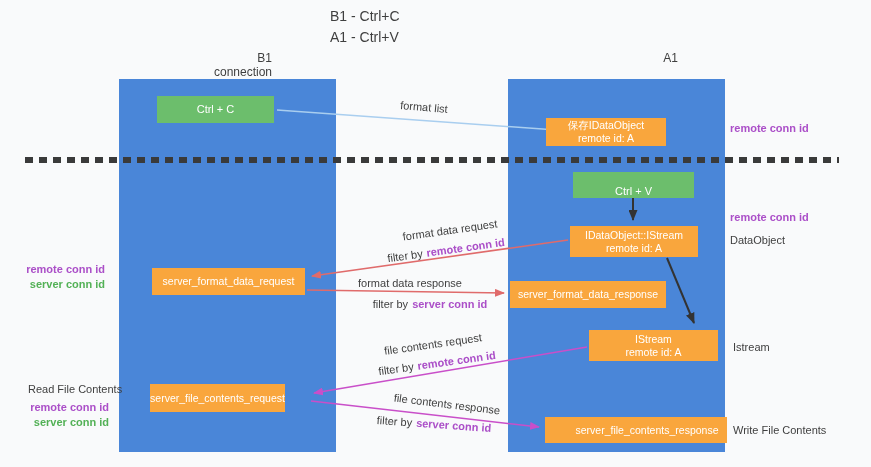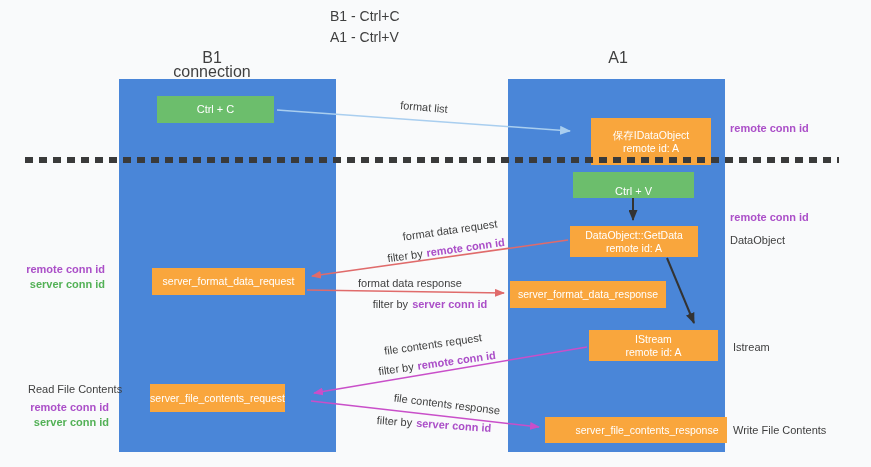--- a/index.html
+++ b/index.html
@@ -6,21 +6,21 @@
   body{
     width:871px;height:467px;
     background:var(--bg,#F9FAFB);
     font-family:"Liberation Sans", sans-serif;
     color:var(--ink,#3F3F3F);
     overflow:hidden;
   }
   .stage{position:relative;width:871px;height:467px;}
   .abs{position:absolute;}
   .title{left:330px;top:6px;width:210px;text-align:left;font-size:14px;line-height:21px;color:var(--ink);}
-  .lane-header{width:120px;text-align:center;font-size:16px;line-height:14px;color:var(--ink);}
+  .lane-header{width:120px;text-align:right;font-size:12px;line-height:14px;color:var(--ink);}
   .lane{background:var(--lane-blue);top:79px;width:217px;height:373px;}
   .node{display:flex;flex-direction:column;align-items:center;justify-content:center;
         color:#fff;font-size:11px;line-height:13px;text-align:center;white-space:nowrap;z-index:4;}
   .node.orange{background:var(--box-orange);}
   .node.green{background:var(--box-green);}
   .node .l2{font-size:10.5px;}
   .arrow-layer{left:0;top:0;z-index:3;pointer-events:none;}
   .dashed{left:25px;top:157px;width:814px;height:6px;z-index:5;
           background:repeating-linear-gradient(90deg,#3A3A3A 0 8px,transparent 8px 14px);}
   .alabel{white-space:nowrap;font-size:11px;color:var(--ink);z-index:6;transform-origin:center;}
@@ -74,29 +74,29 @@
     <line x1="307" y1="290" x2="504" y2="293" stroke="var(--arrow-red)" stroke-width="1.6" marker-end="url(#m-red)"></line>
     <line x1="587" y1="347" x2="314" y2="393" stroke="var(--arrow-magenta)" stroke-width="1.6" marker-end="url(#m-mag)"></line>
     <line x1="311" y1="401" x2="539" y2="427" stroke="var(--arrow-magenta)" stroke-width="1.6" marker-end="url(#m-mag)"></line>
   </svg>
 
   <div class="abs dashed"></div>
 
   <div class="abs node green" style="left:157px;top:96px;width:117px;height:27px;">
     <div>Ctrl + C</div>
   </div>
-  <div class="abs node orange" style="left:591px;top:118px;width:120px;height:47px;align-items:center;">
+  <div class="abs node orange" style="left:546px;top:118px;width:120px;height:28px;align-items:center;">
     <div class="l2">保存IDataObject</div>
     <div class="l2">remote id: A</div>
   </div>
   <div class="abs node green" style="left:573px;top:172px;width:121px;height:26px;justify-content:flex-end;">
     <div>Ctrl + V</div>
   </div>
   <div class="abs node orange" style="left:570px;top:226px;width:128px;height:31px;">
-    <div class="l2">DataObject::GetData</div>
+    <div class="l2">IDataObject::IStream</div>
     <div class="l2">remote id: A</div>
   </div>
   <div class="abs node orange" style="left:152px;top:268px;width:153px;height:27px;">
     <div class="l2">server_format_data_request</div>
   </div>
   <div class="abs node orange" style="left:510px;top:281px;width:156px;height:27px;">
     <div class="l2">server_format_data_response</div>
   </div>
   <div class="abs node orange" style="left:589px;top:330px;width:129px;height:31px;">
     <div class="l2">IStream</div>

